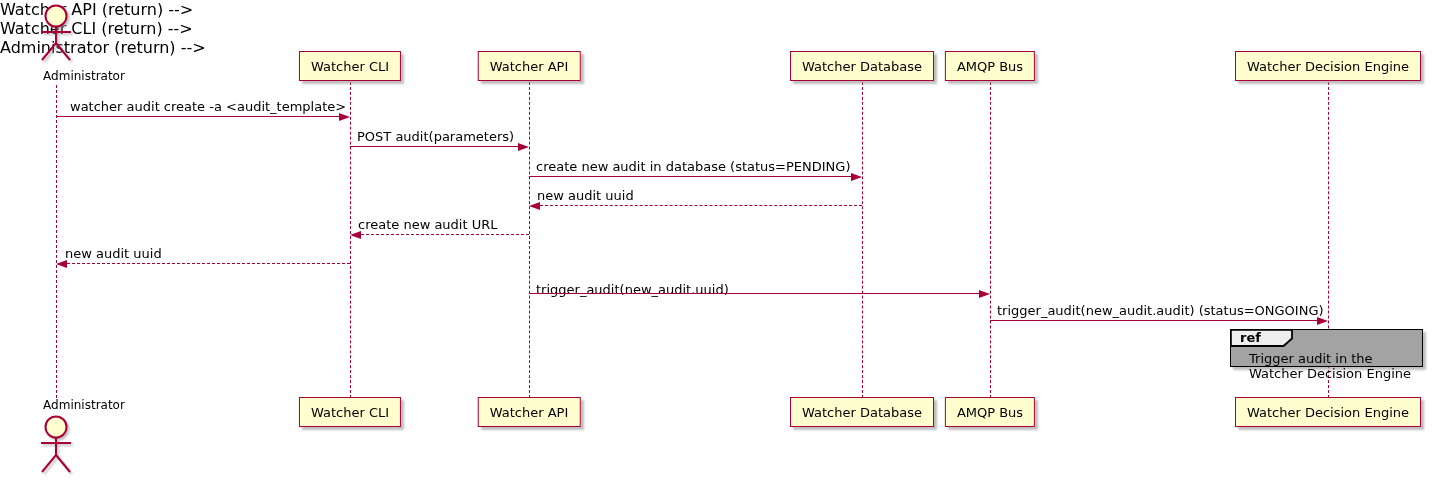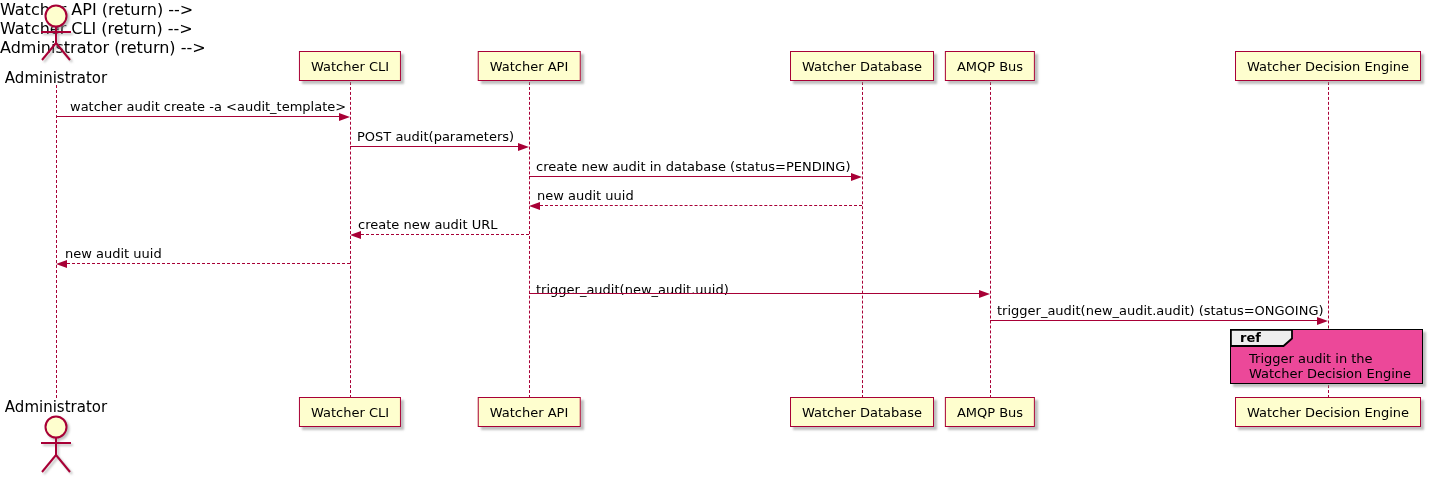--- a/index.html
+++ b/index.html
@@ -21,25 +21,25 @@
   .msg-label {
     position:absolute; font-size:13px; white-space:nowrap; line-height:14px;
   }
   .msg-line { position:absolute; height:0; }
   .msg-line.solid  { border-top:1.3px solid  #A80036; }
   .msg-line.dashed { border-top:1.3px dashed #A80036; }
   .ah { position:absolute; width:0; height:0;
         border-top:4.5px solid transparent; border-bottom:4.5px solid transparent; }
   .ah.right { border-left:11px solid #A80036; }
   .ah.left  { border-right:11px solid #A80036; }
-  .actor-label { position:absolute; font-size:15px; transform:translateX(-50%); white-space:nowrap; }
+  .actor-label { position:absolute; font-size:12px; transform:translateX(-50%); white-space:nowrap;margin-left:28px; }
   .actor-svg { position:absolute; filter:drop-shadow(2.5px 2.5px 1px rgba(150,150,150,0.6)); }
   #ref-box {
-    position:absolute; left:1230px; top:329px; width:193px; height:55px;
-    background:#ec4899; border:1.8px solid #000;
+    position:absolute; left:1230px; top:329px; width:193px; height:38px;
+    background:#a3a3a3; border:1.8px solid #000;
     box-shadow:3px 3px 2px rgba(140,140,140,0.55); box-sizing:border-box;
   }
   #ref-tab { position:absolute; left:-1px; top:-1px; }
   #ref-keyword {
     position:absolute; left:9px; top:0px; font-size:13px; font-weight:bold; line-height:15px;
   }
   .ref-line { position:absolute; left:18px; font-size:13px; line-height:15px; white-space:nowrap; }
 </style>
 </head>
 <body>

